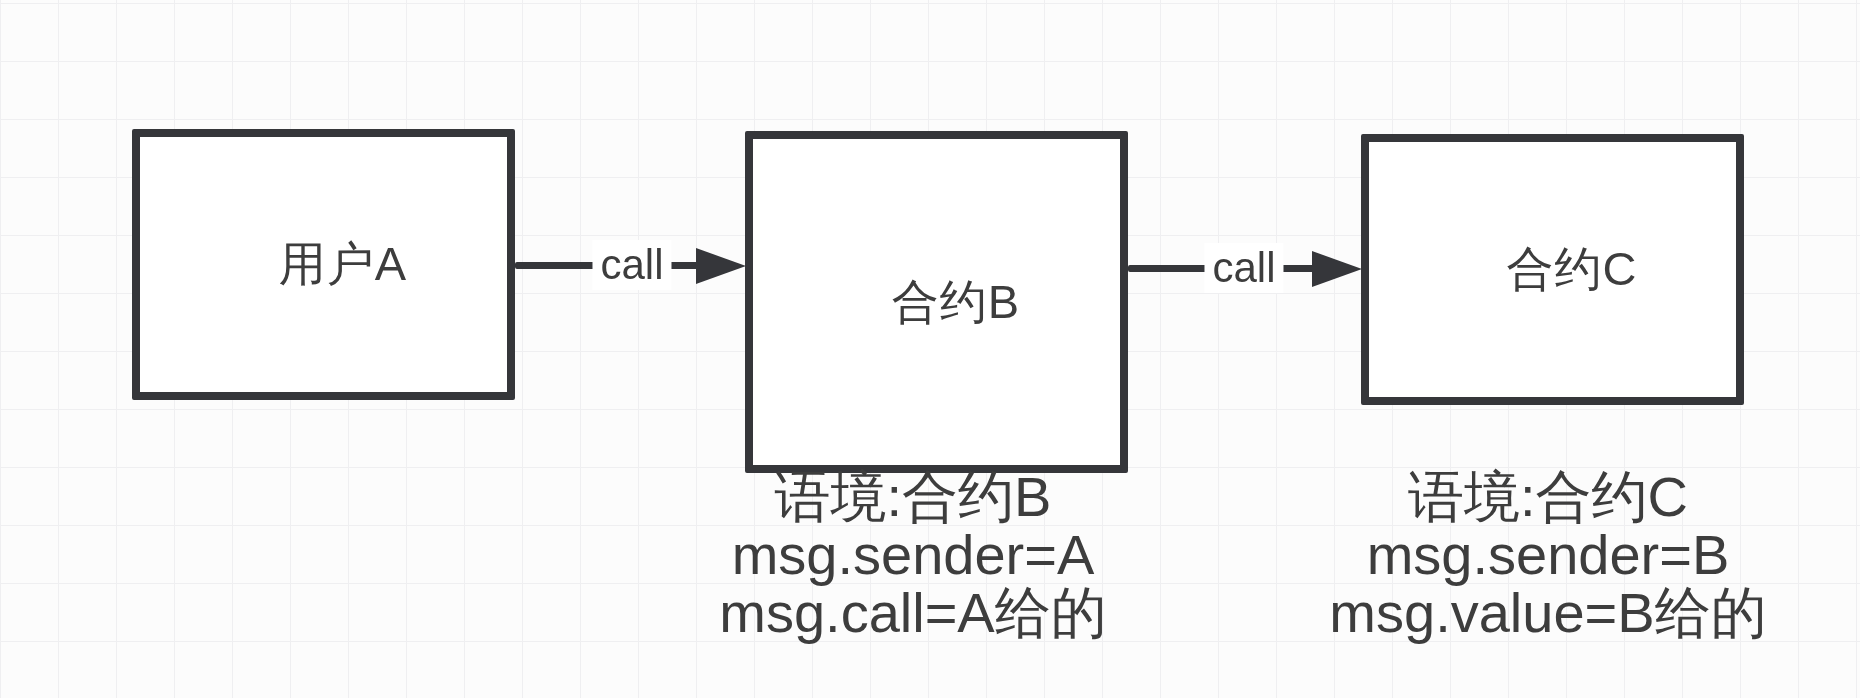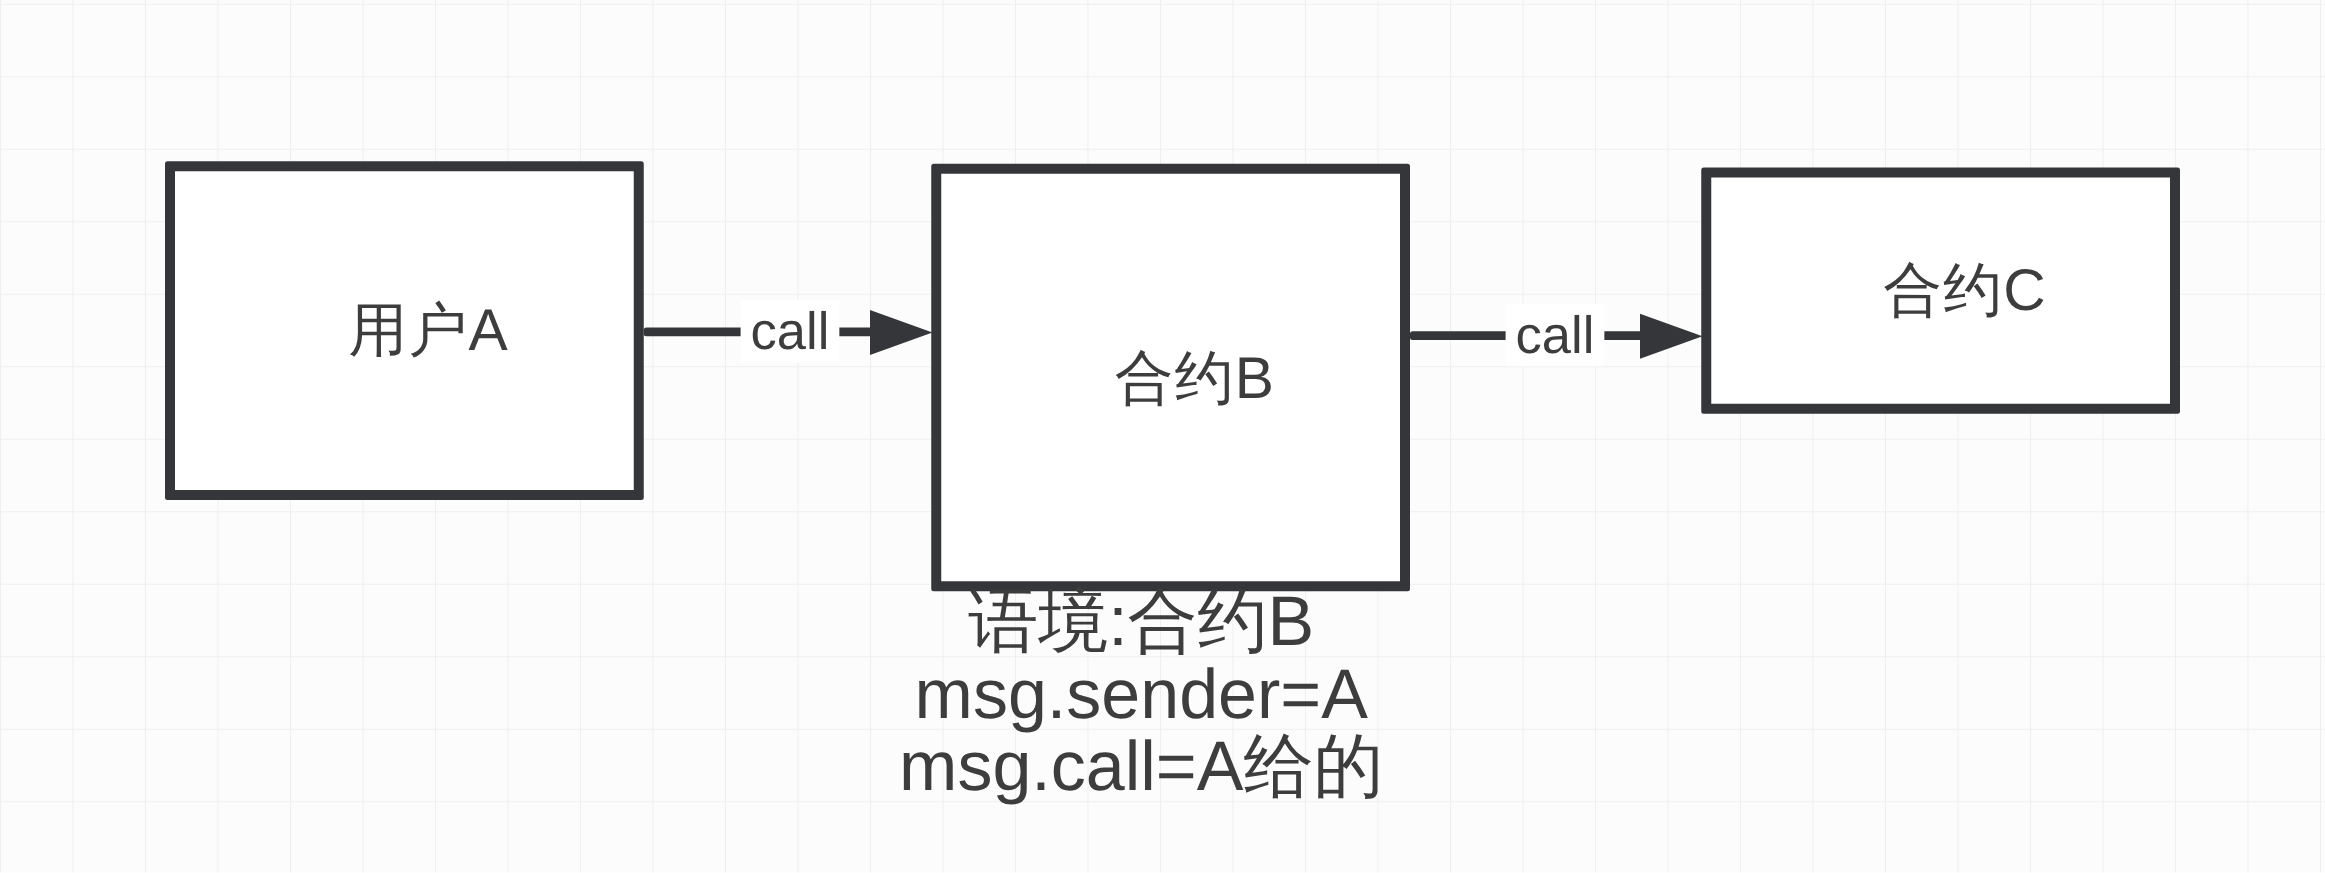--- a/index.html
+++ b/index.html
@@ -32,21 +32,21 @@
     padding-left: 39px;
   }
   .node-label {
     font-size: 47px;
     color: var(--text, #3d3d3d);
     letter-spacing: 1px;
     white-space: nowrap;
   }
   .node-a { left: 132px; top: 129px; width: 383px; height: 271px; }
   .node-b { left: 745px; top: 131px; width: 383px; height: 342px; }
-  .node-c { left: 1361px; top: 134px; width: 383px; height: 197px; }
+  .node-c { left: 1361px; top: 134px; width: 383px; height: 271px; }
 
   .edge-line {
     position: absolute;
     height: 7px;
     background: var(--stroke, #35363a);
     border-radius: 2px;
   }
   .edge-line-1 { left: 515px; top: 262px; width: 185px; }
   .edge-line-2 { left: 1128px; top: 265px; width: 187px; }
 
@@ -111,14 +111,19 @@
   <div class="node node-c">
     <span class="node-label">合约C</span>
   </div>
 
   <div class="annotation annotation-b">
     <div>语境:合约B</div>
     <div>msg.sender=A</div>
     <div>msg.call=A给的</div>
   </div>
 
+  <div class="annotation annotation-c">
+    <div>语境:合约C</div>
+    <div>msg.sender=B</div>
+    <div>msg.value=B给的</div>
+  </div>
 
 </div>
 
 </body></html>

